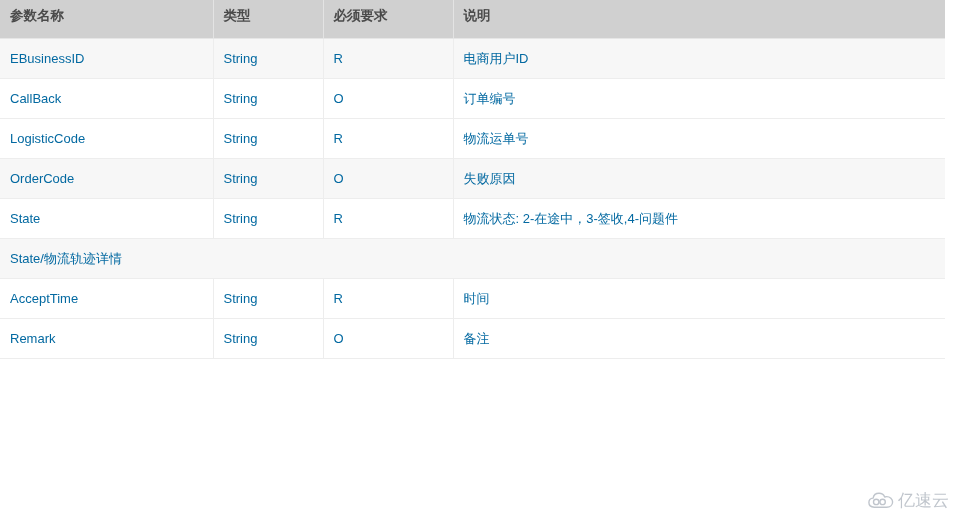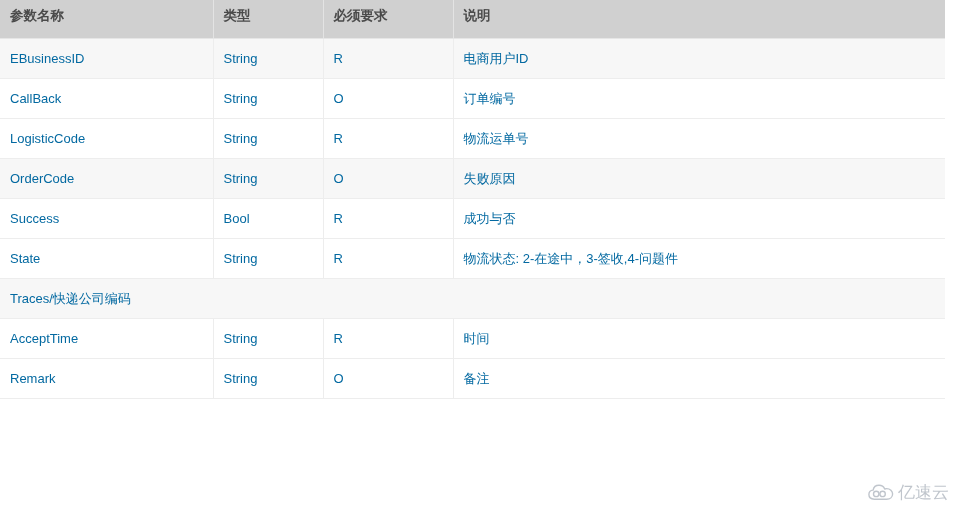--- a/index.html
+++ b/index.html
@@ -84,21 +84,21 @@
 
   table.param-table tbody tr.section td {
     background: #f7f7f7;
     border-right: none;
   }
 
   
   .watermark {
     position: absolute;
     right: 14px;
-    bottom: 8px;
+    bottom: 0;
     display: flex;
     align-items: center;
     gap: 4px;
     opacity: 0.62;
     pointer-events: none;
     user-select: none;
   }
   .watermark .wm-text {
     font-size: 17px;
     color: #9aa3ae;
@@ -156,37 +156,31 @@
           <td>物流运单号</td>
         </tr>
 
         <tr class="odd">
           <td>OrderCode</td>
           <td>String</td>
           <td>O</td>
           <td>失败原因</td>
         </tr>
 
-        <tr class="even">
-          <td>Success</td>
-          <td>Bool</td>
-          <td>R</td>
-          <td>成功与否</td>
-        </tr>
 
 
         <tr class="even">
           <td>State</td>
           <td>String</td>
           <td>R</td>
           <td>物流状态: 2-在途中，3-签收,4-问题件</td>
         </tr>
 
         <tr class="section">
-          <td colspan="4">Traces/快递公司编码</td>
+          <td colspan="4">State/物流轨迹详情</td>
         </tr>
 
         <tr class="even">
           <td>AcceptTime</td>
           <td>String</td>
           <td>R</td>
           <td>时间</td>
         </tr>
 
 

